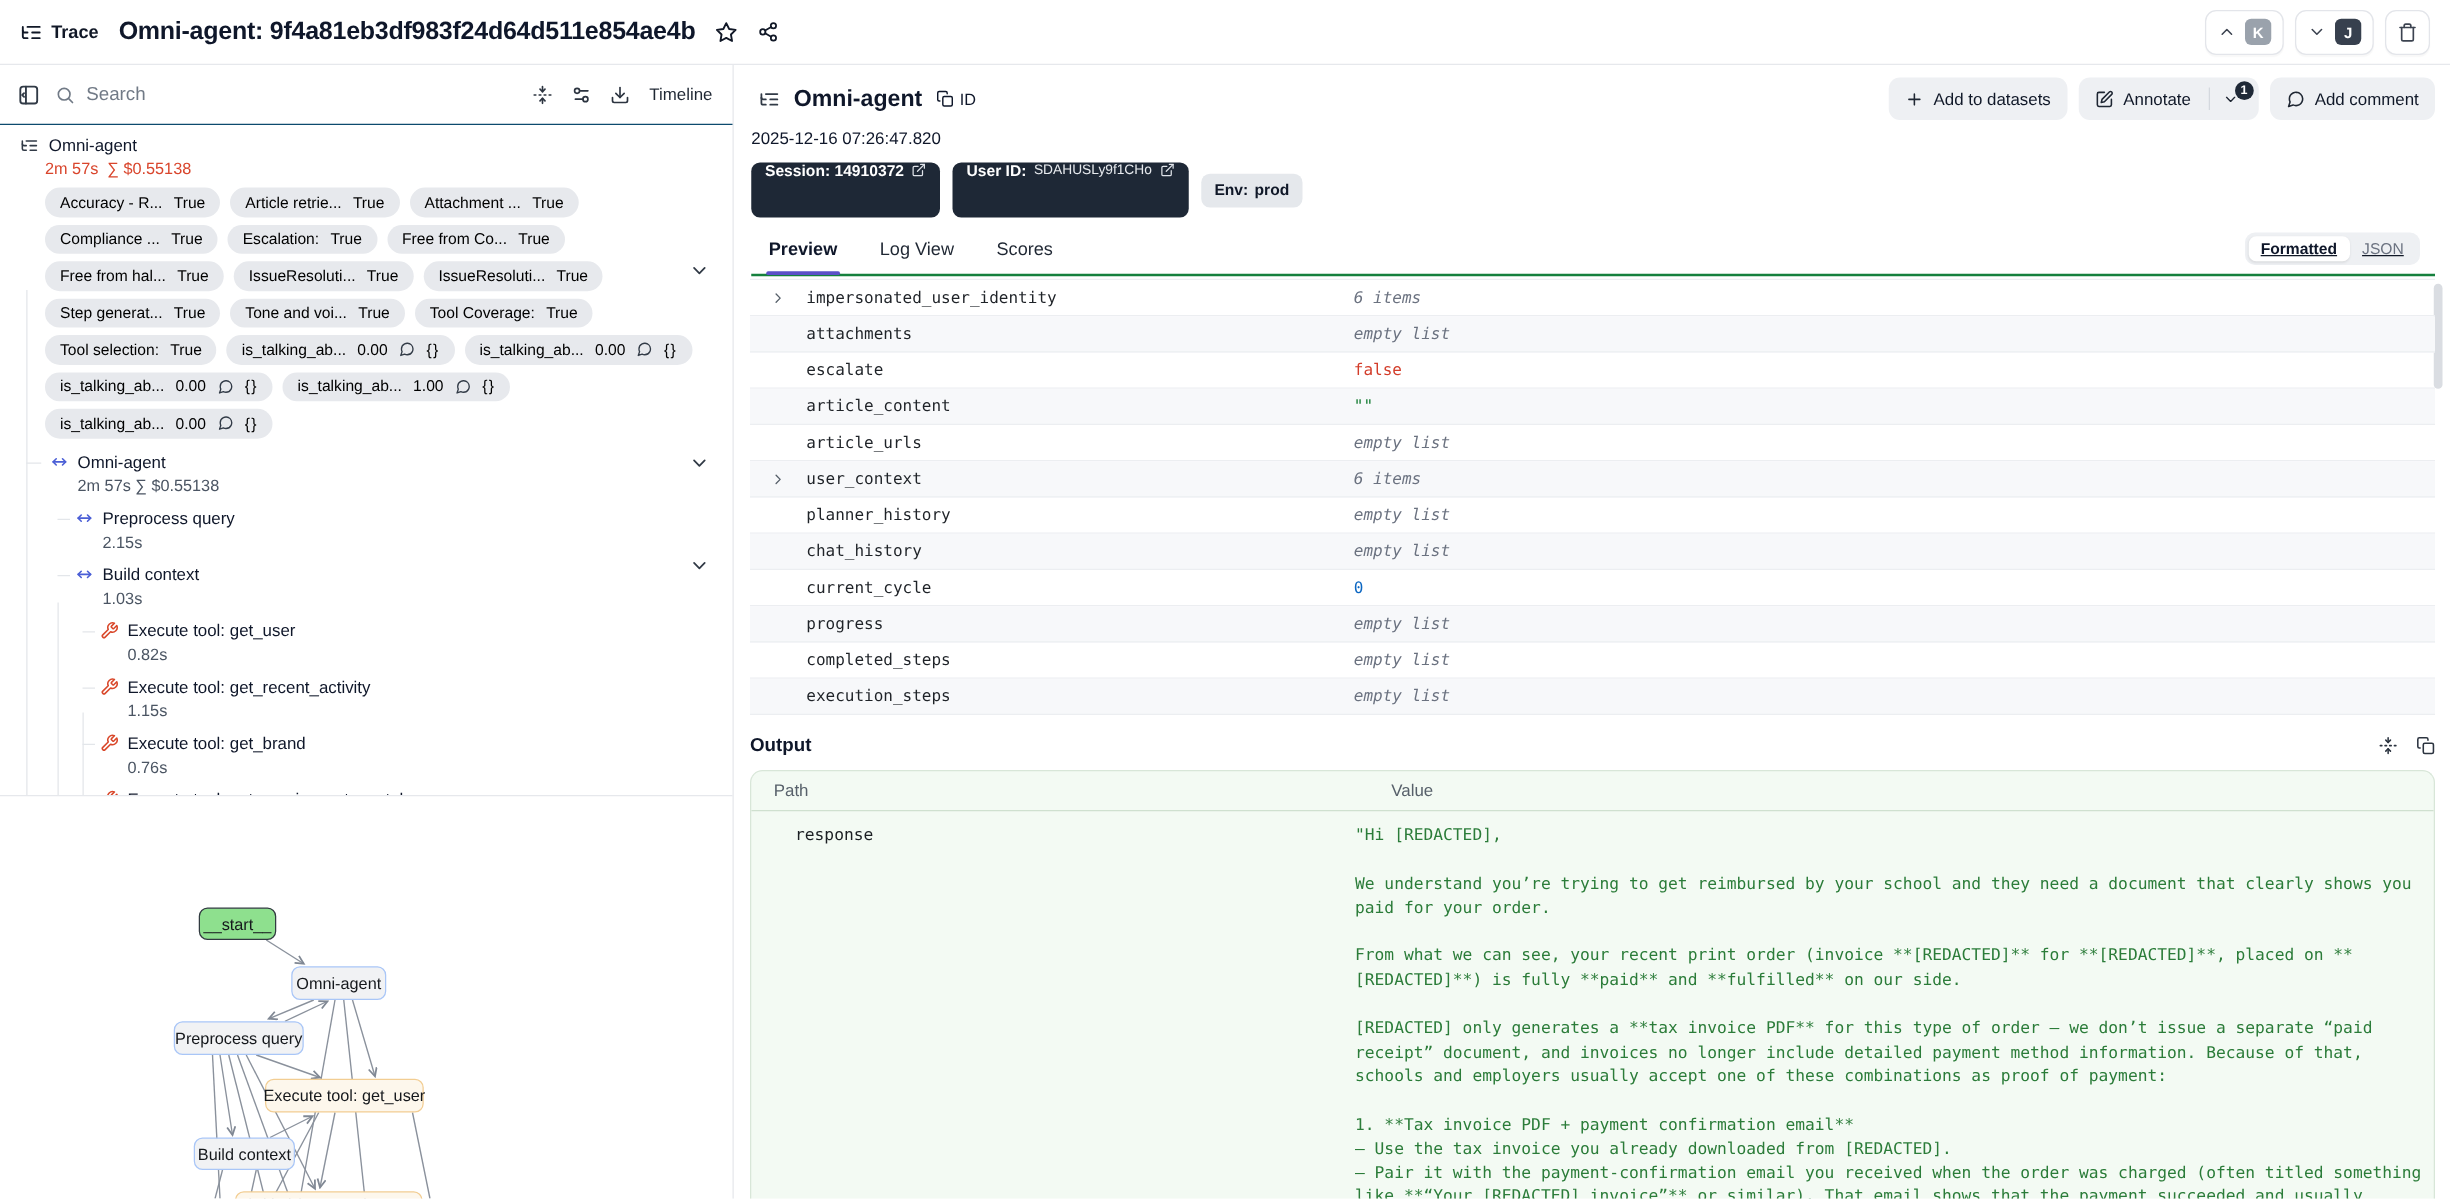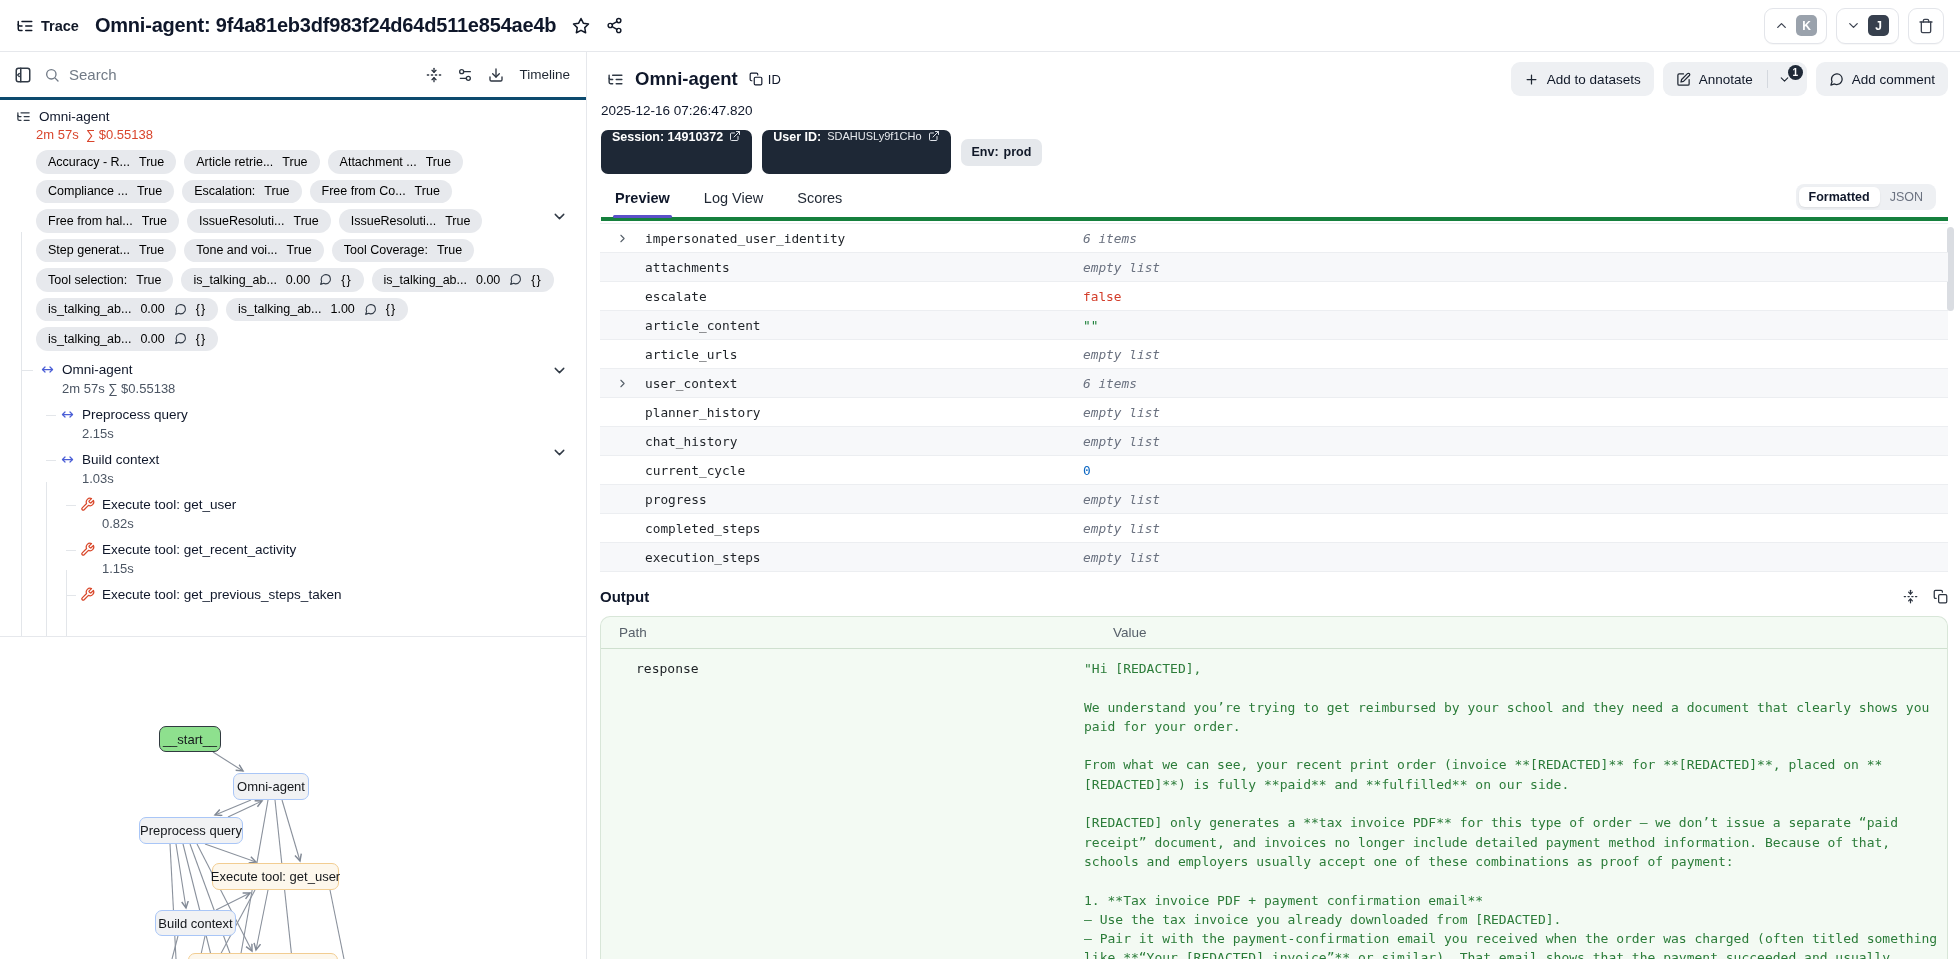--- a/index.html
+++ b/index.html
@@ -20,21 +20,21 @@
   .kbd { width:21px; height:21px; border-radius:5px; color:#fff; font-size:12px; font-weight:700; display:flex; align-items:center; justify-content:center; }
   .kbd.gray { background:#9aa2ac; }
   .kbd.dark { background:#37404e; }
 
   
   .app { display:flex; height:907px; }
   .sidebar { width:587px; flex:none; border-right:1px solid #e6e8ec; display:flex; flex-direction:column; background:#fff; }
   .content { flex:1; display:flex; flex-direction:column; min-width:0; }
 
   
-  .sb-head { height:48px; border-bottom:3px solid #0c4a6e; display:flex; align-items:center; padding:0 16px 0 14px; gap:12px; flex:none; }
+  .sb-head { height:48px; border-bottom:1px solid #0c4a6e; display:flex; align-items:center; padding:0 16px 0 14px; gap:12px; flex:none; }
   .sb-head .panel { color:#313a46; cursor:pointer; }
   .search-wrap { flex:1; display:flex; align-items:center; gap:9px; color:#717a86; }
   .search-wrap input { border:none; outline:none; font-size:15px; color:#374151; width:100%; font-family:inherit; background:transparent; }
   .search-wrap input::placeholder { color:#717a86; }
   .sb-tools { display:flex; align-items:center; gap:15px; color:#2c3440; }
   .timeline-lbl { font-size:13.5px; color:#1f2733; font-weight:500; cursor:pointer; }
 
   
   .tree { position:relative; height:537px; border-bottom:1px solid #e6e8ec; overflow:hidden; flex:none; }
   .guide { position:absolute; width:1px; background:#e3e6ea; }
@@ -81,25 +81,25 @@
   .act-divider { width:1px; height:18px; background:#d4d8de; margin:0 2px 0 6px; }
   .count-badge { position:absolute; top:3px; right:4px; min-width:15px; height:15px; background:#1f2937; color:#fff; border-radius:8px; font-size:10px; font-weight:700; display:flex; align-items:center; justify-content:center; padding:0 4px; }
   .annotate-chev { color:#49515d; margin-right:10px; }
   .timestamp { margin-top:7px; font-size:13.5px; color:#0f172a; }
   .badge-line { margin-top:12px; display:flex; align-items:center; gap:10px; }
   .dk-badge { height:44px; background:#1e2836; border-radius:7px; color:#fff; display:flex; align-items:flex-start; gap:6px; padding:0 11px; font-size:12.5px; cursor:pointer; }
   .dk-badge .b-lbl { font-weight:700; }
   .dk-badge .b-val-sm { font-size:11px; color:#e7eaee; }
   .dk-badge .ic { color:#dfe3e9; }
   .lt-badge { height:27px; background:#e5e8ec; border-radius:7px; color:#101828; display:flex; align-items:center; gap:5px; padding:0 11px; font-size:12.5px; font-weight:700; }
-  .tabs-row { margin-top:14px; position:relative; display:flex; align-items:flex-end; gap:34px; padding:0 12px 0 14px; border-bottom:4px solid #15803d; height:33px; }
+  .tabs-row { margin-top:14px; position:relative; display:flex; align-items:flex-end; gap:34px; padding:0 12px 0 14px; border-bottom:2px solid #15803d; height:33px; }
   .tab { font-size:14.5px; color:#1f2733; padding-bottom:11px; cursor:pointer; font-weight:500; position:relative; }
   .tab.active { font-weight:700; color:#0f172a; }
   .tab.active::after { content:""; position:absolute; left:-2px; right:-2px; bottom:-1px; height:3px; background:#5b50c8; border-radius:2px; }
-  .fmt-toggle { position:absolute; right:12px; bottom:7px; background:#eef0f3; border-radius:8px; padding:3px; display:flex; align-items:flex-start; }
+  .fmt-toggle { position:absolute; right:12px; bottom:7px; background:#eef0f3; border-radius:8px; padding:3px; display:flex; align-items:flex-start;text-decoration:underline; }
   .fmt-opt { font-size:12.5px; padding:3px 10px; border-radius:6px; color:#6b7280; font-weight:500; cursor:pointer; }
   .fmt-opt.active { background:#fff; color:#0f172a; font-weight:700; box-shadow:0 1px 2px rgba(0,0,0,0.08); }
 
   
   .content-body { flex:1; overflow:hidden; padding:2px 12px 0 13px; position:relative; }
   .ptable { position:relative; border-top:1px solid #eceef1; }
   .prow { position:relative; height:29px; border-bottom:1px solid #eceef1; display:flex; align-items:center; cursor:default; }
   .prow:nth-child(odd) { background:#f7f8fa; }
   .prow .chev { position:absolute; left:16px; color:#57606a; cursor:pointer; }
   .prow .pkey { font-family:"DejaVu Sans Mono", monospace; font-size:12.8px; color:#1f2328; padding-left:45px; }
@@ -435,20 +435,31 @@
             </div>
             <div class="tdur" style="padding-left: 22px;">1.15s</div>
           </div>
           <div class="titem d3">
             <div class="trow">
               <span class="ic ic-wrench">
                 <svg width="15" height="15" viewBox="0 0 24 24" fill="none" stroke="currentColor" stroke-width="2" stroke-linecap="round" stroke-linejoin="round">
                   <path d="M14.7 6.3a1 1 0 0 0 0 1.4l1.6 1.6a1 1 0 0 0 1.4 0l3.77-3.77a6 6 0 0 1-7.94 7.94l-6.91 6.91a2.12 2.12 0 0 1-3-3l6.91-6.91a6 6 0 0 1 7.94-7.94l-3.76 3.76z"></path>
                 </svg>
               </span>
+              <span>Execute tool: get_brand</span>
+            </div>
+            <div class="tdur" style="padding-left: 22px;">0.76s</div>
+          </div>
+          <div class="titem d3">
+            <div class="trow">
+              <span class="ic ic-wrench">
+                <svg width="15" height="15" viewBox="0 0 24 24" fill="none" stroke="currentColor" stroke-width="2" stroke-linecap="round" stroke-linejoin="round">
+                  <path d="M14.7 6.3a1 1 0 0 0 0 1.4l1.6 1.6a1 1 0 0 0 1.4 0l3.77-3.77a6 6 0 0 1-7.94 7.94l-6.91 6.91a2.12 2.12 0 0 1-3-3l6.91-6.91a6 6 0 0 1 7.94-7.94l-3.76 3.76z"></path>
+                </svg>
+              </span>
               <span>Execute tool: get_previous_steps_taken</span>
             </div>
           </div>
         </div>
 
       <span class="ic tree-chev" style="top:108px;">
           <svg width="17" height="17" viewBox="0 0 24 24" stroke-width="1.8">
             <polyline points="6 9 12 15 18 9"></polyline>
           </svg>
         </span>

